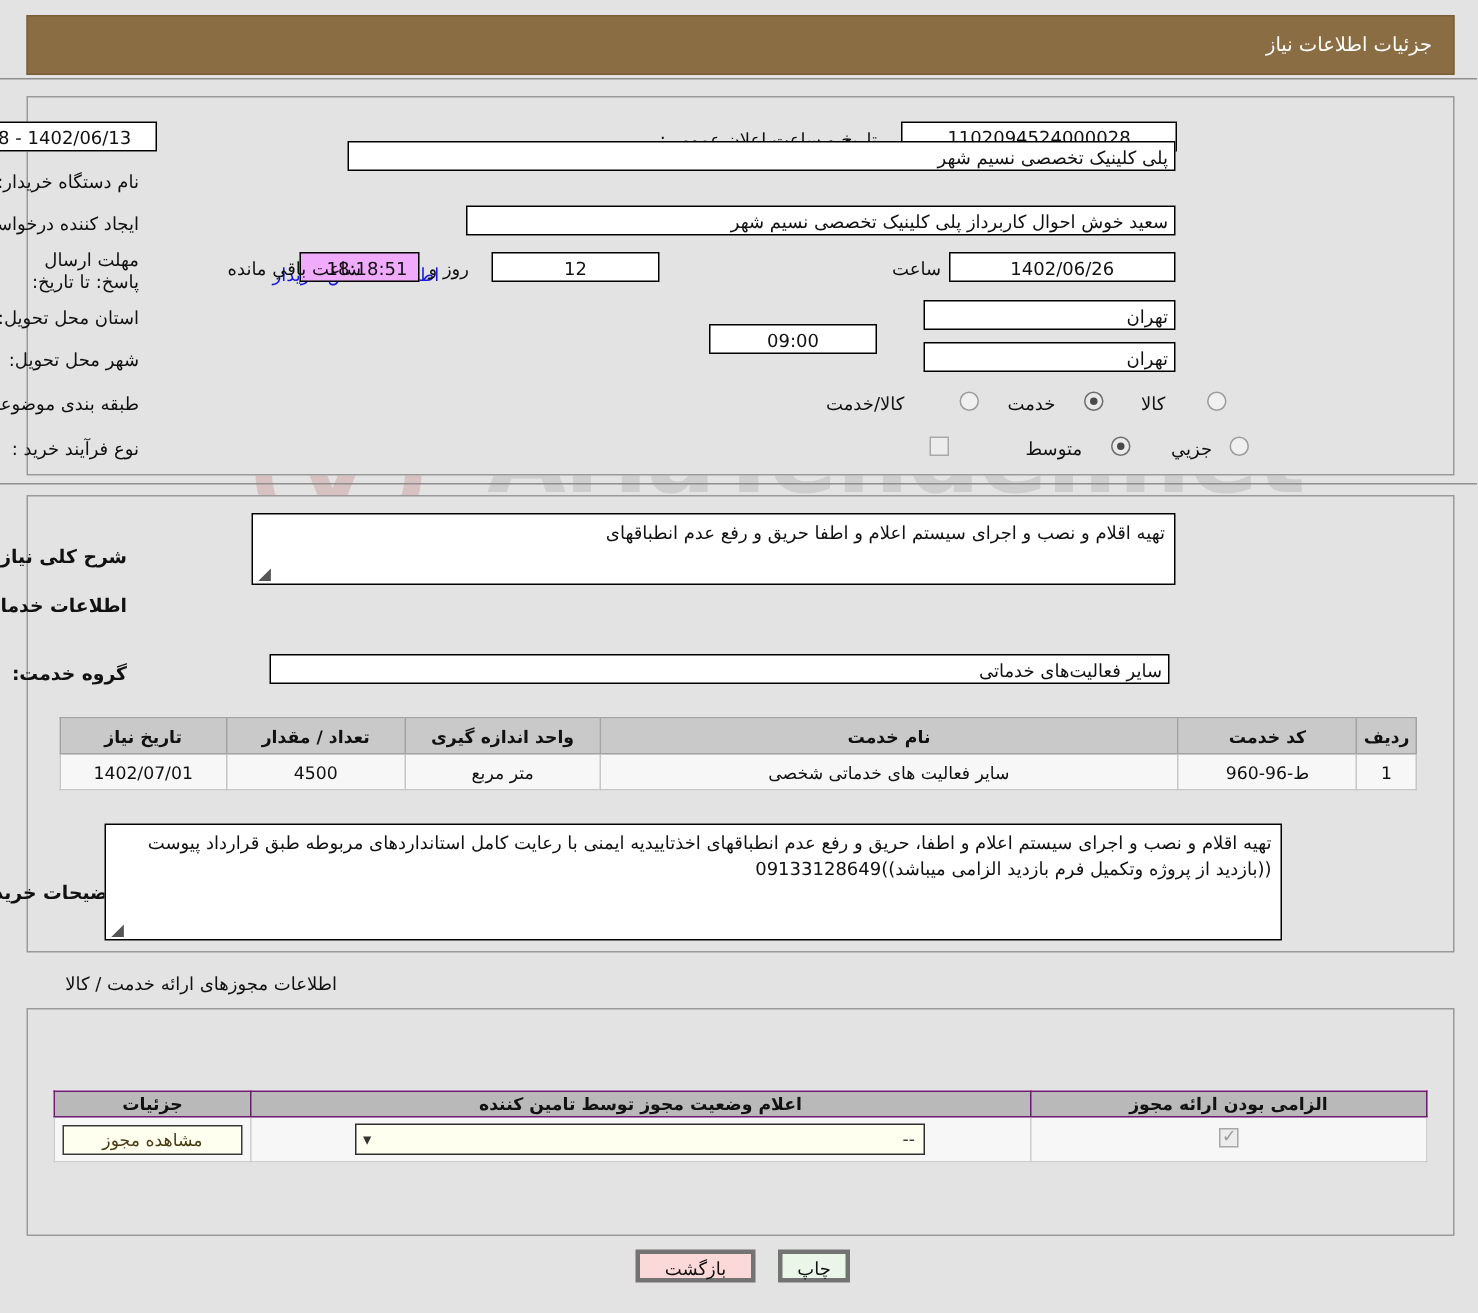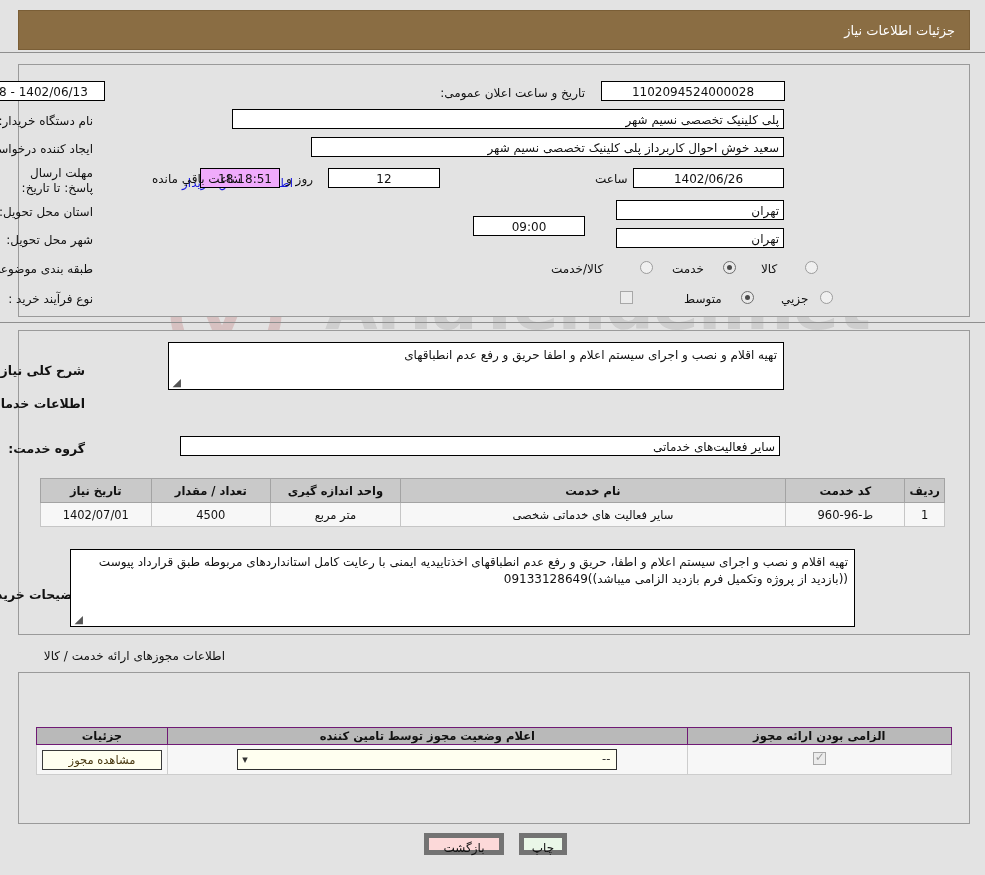--- a/index.html
+++ b/index.html
@@ -273,21 +273,21 @@
     color: #4a3a12;
     padding: 2px 14px;
     cursor: pointer;
     min-width: 120px;
   }
 
   
   .btn {
     position: absolute;
     height: 22px;
-    border: 5px solid #737373;
+    border: 3px solid #737373;
     font-size: 12px;
     text-align: center;
     line-height: 20px;
     cursor: pointer;
     color: #111;
     z-index: 4;
   }
   .btn-print { background: #eaf7e8; }
   .btn-back  { background: #fcd9d9; }
 </style>
@@ -310,21 +310,21 @@
   </div>
 
   <div class="panel panel-head"></div>
 
   <div class="lbl" style="right:892px; top:86px;">شماره نیاز:</div>
   <div class="fld center" style="right:200px; top:81px; width:184px;">1102094524000028</div>
   <div class="lbl" style="right:400px; top:86px;">تاریخ و ساعت اعلان عمومی:</div>
   <div class="fld center" style="right:880px; top:81px; width:150px; left:105px;">1402/06/13 - 13:18</div>
 
   <div class="lbl" style="right:892px; top:114px;">نام دستگاه خریدار:</div>
-  <div class="fld" style="left:232px; top:109px; width:552px;padding-left:20px;">پلی کلینیک تخصصی نسیم شهر</div>
+  <div class="fld" style="left:232px; top:94px; width:552px;padding-left:20px;">پلی کلینیک تخصصی نسیم شهر</div>
 
   <div class="lbl" style="right:892px; top:142px;">ایجاد کننده درخواست:</div>
   <div class="fld" style="left:311px; top:137px; width:473px;">سعید خوش احوال کاربرداز پلی کلینیک تخصصی نسیم شهر</div>
   <div class="link" style="left:182px; top:140px;margin-top:36px;">اطلاعات تماس خریدار</div>
 
   <div class="lbl" style="right:892px; top:166px; width:72px; text-align:right; white-space:normal; line-height:15px;">مهلت ارسال پاسخ: تا تاریخ:</div>
   <div class="fld center" style="left:633px; top:168px; width:151px;">1402/06/26</div>
   <div class="plain" style="left:595px; top:172px;">ساعت</div>
   <div class="fld center" style="left:473px; top:168px; width:112px;margin-top:48px;">09:00</div>
   <div class="fld center" style="left:328px; top:168px; width:112px;">12</div>

